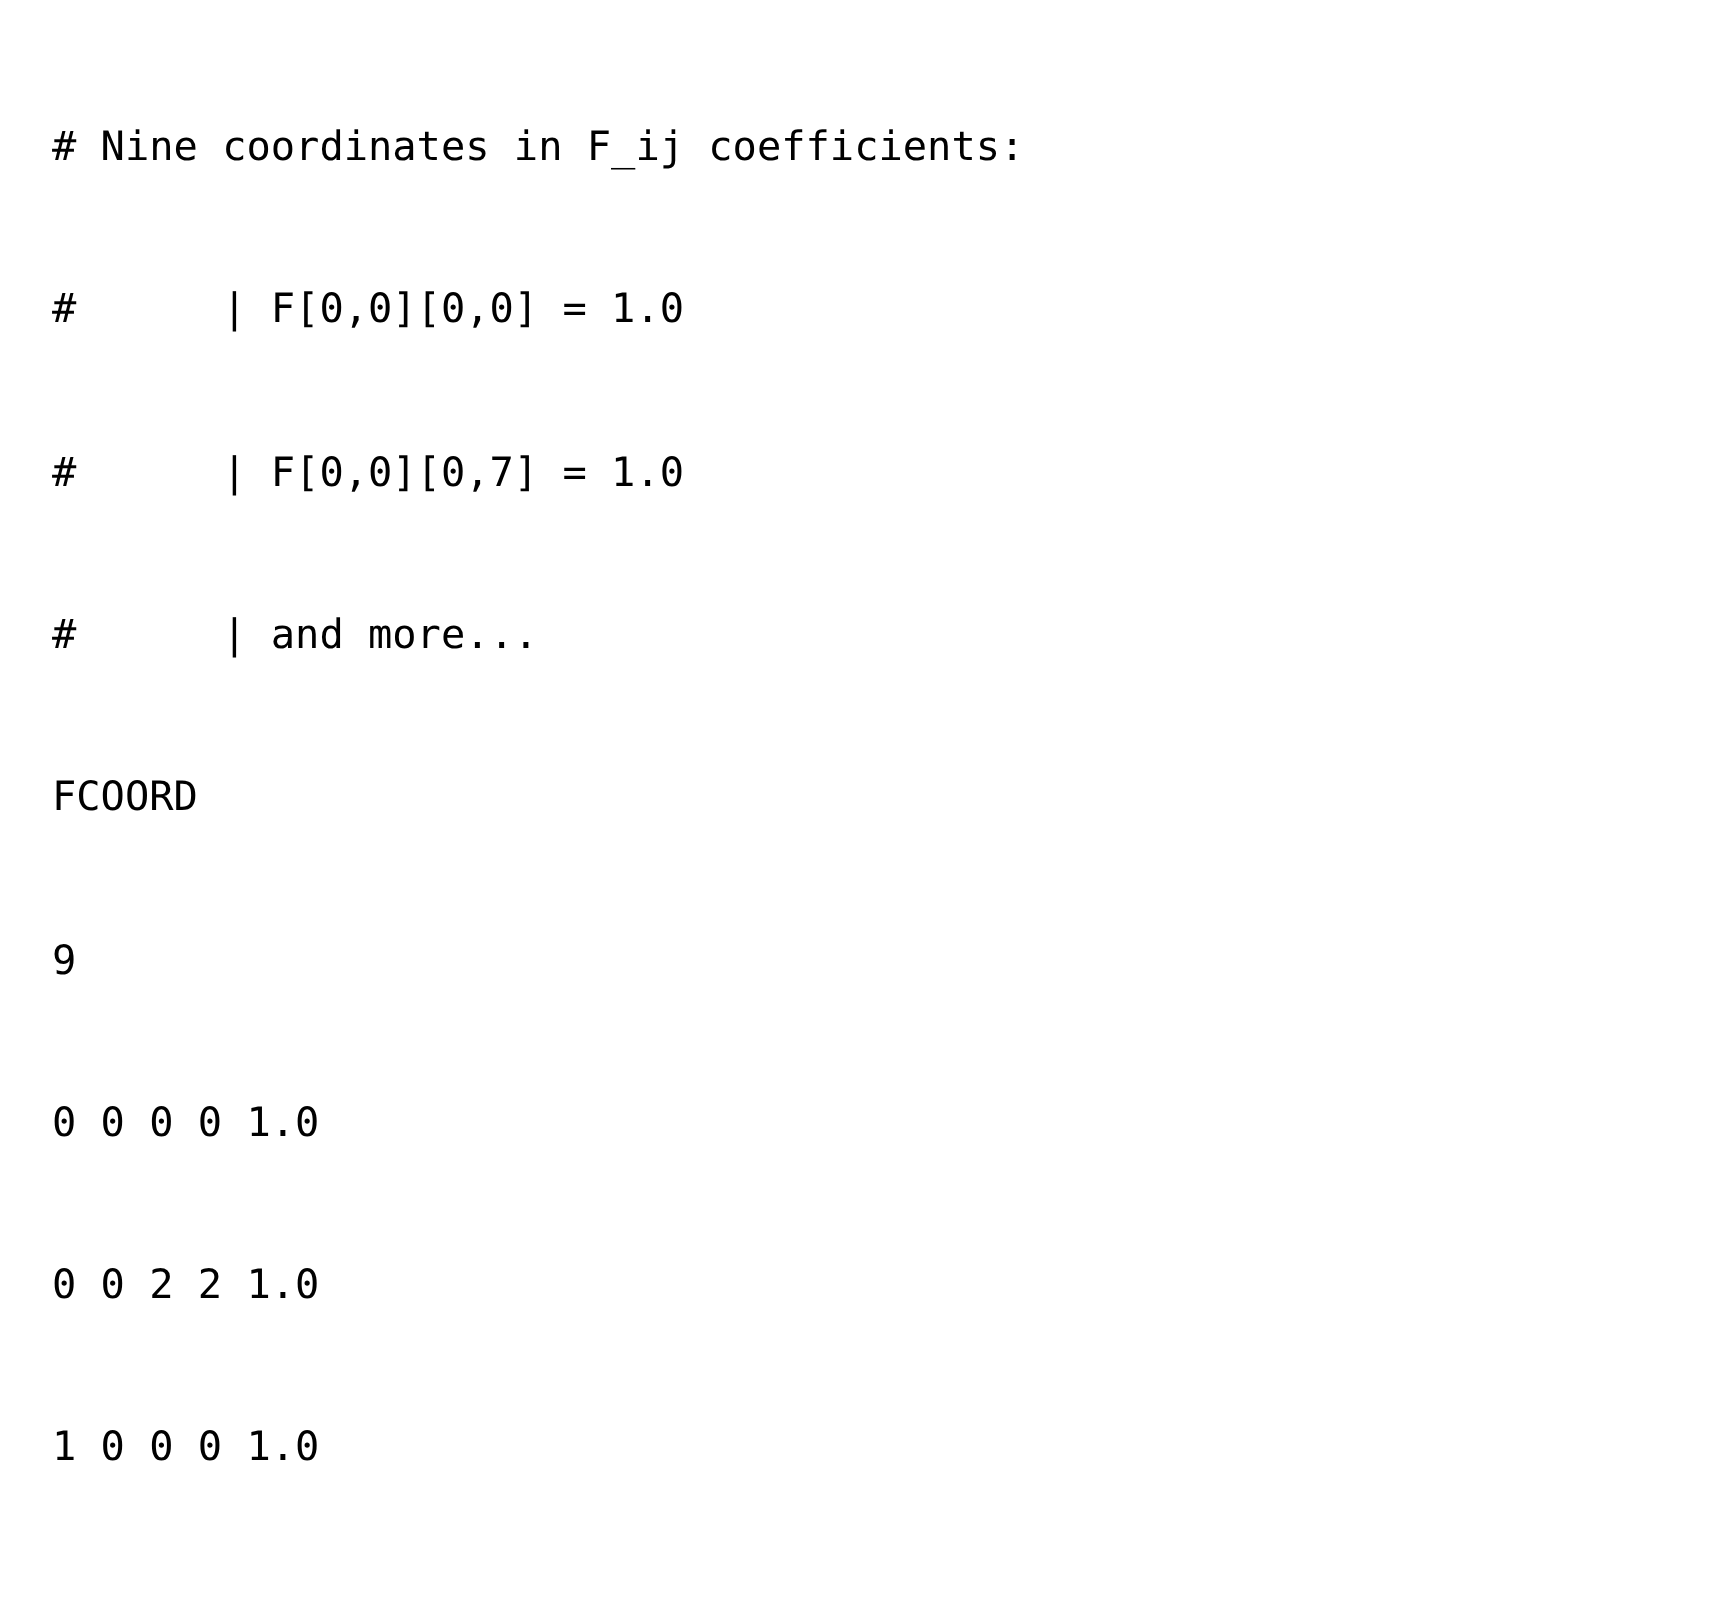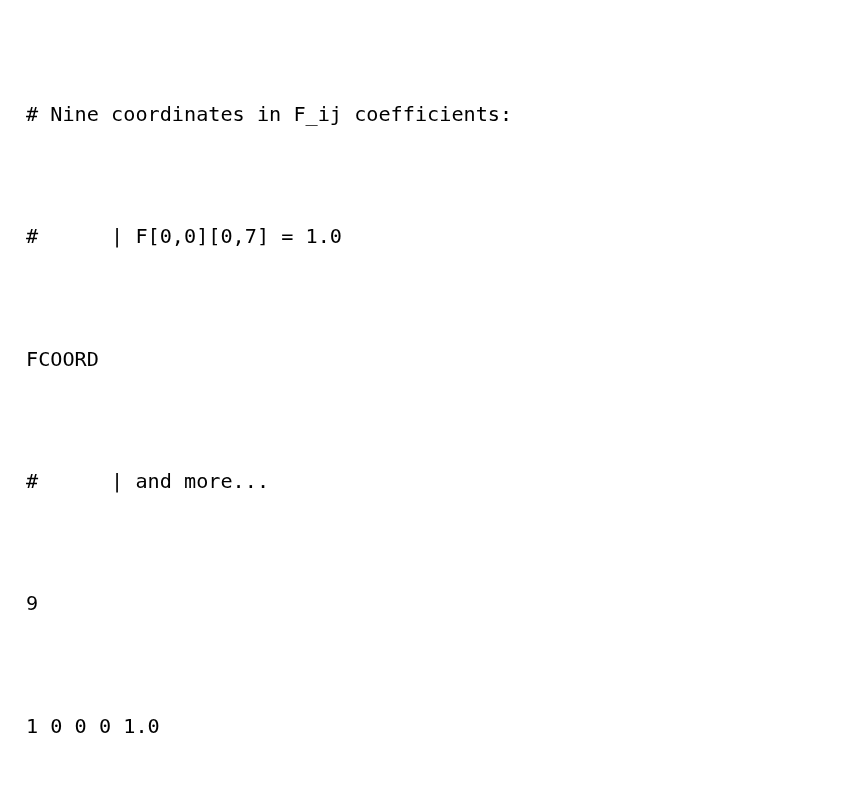--- a/index.html
+++ b/index.html
@@ -22,32 +22,34 @@
     line-height: 27.1px;
     color: #000000;
     white-space: pre;
     letter-spacing: 0;
     font-weight: 400;
     -webkit-font-smoothing: antialiased;
   }
   .line {
     white-space: pre;
     min-height: 27.1px;
-    margin-top: 41px;
   }
 </style>
 </head>
 <body>
 
 <div id="listing">
   <div class="line"># Nine coordinates in F_ij coefficients:</div>
+  <div class="line">#      | F[0,0][0,0] = 1.0</div>
   <div class="line">#      | F[0,0][0,7] = 1.0</div>
+  <div class="line">#      | and more...</div>
   <div class="line">FCOORD</div>
-  <div class="line">#      | and more...</div>
   <div class="line">9</div>
+  <div class="line">0 0 0 0 1.0</div>
+  <div class="line">0 0 2 2 1.0</div>
   <div class="line">1 0 0 0 1.0</div>
   
   
   
   
   
   
   
   
   

